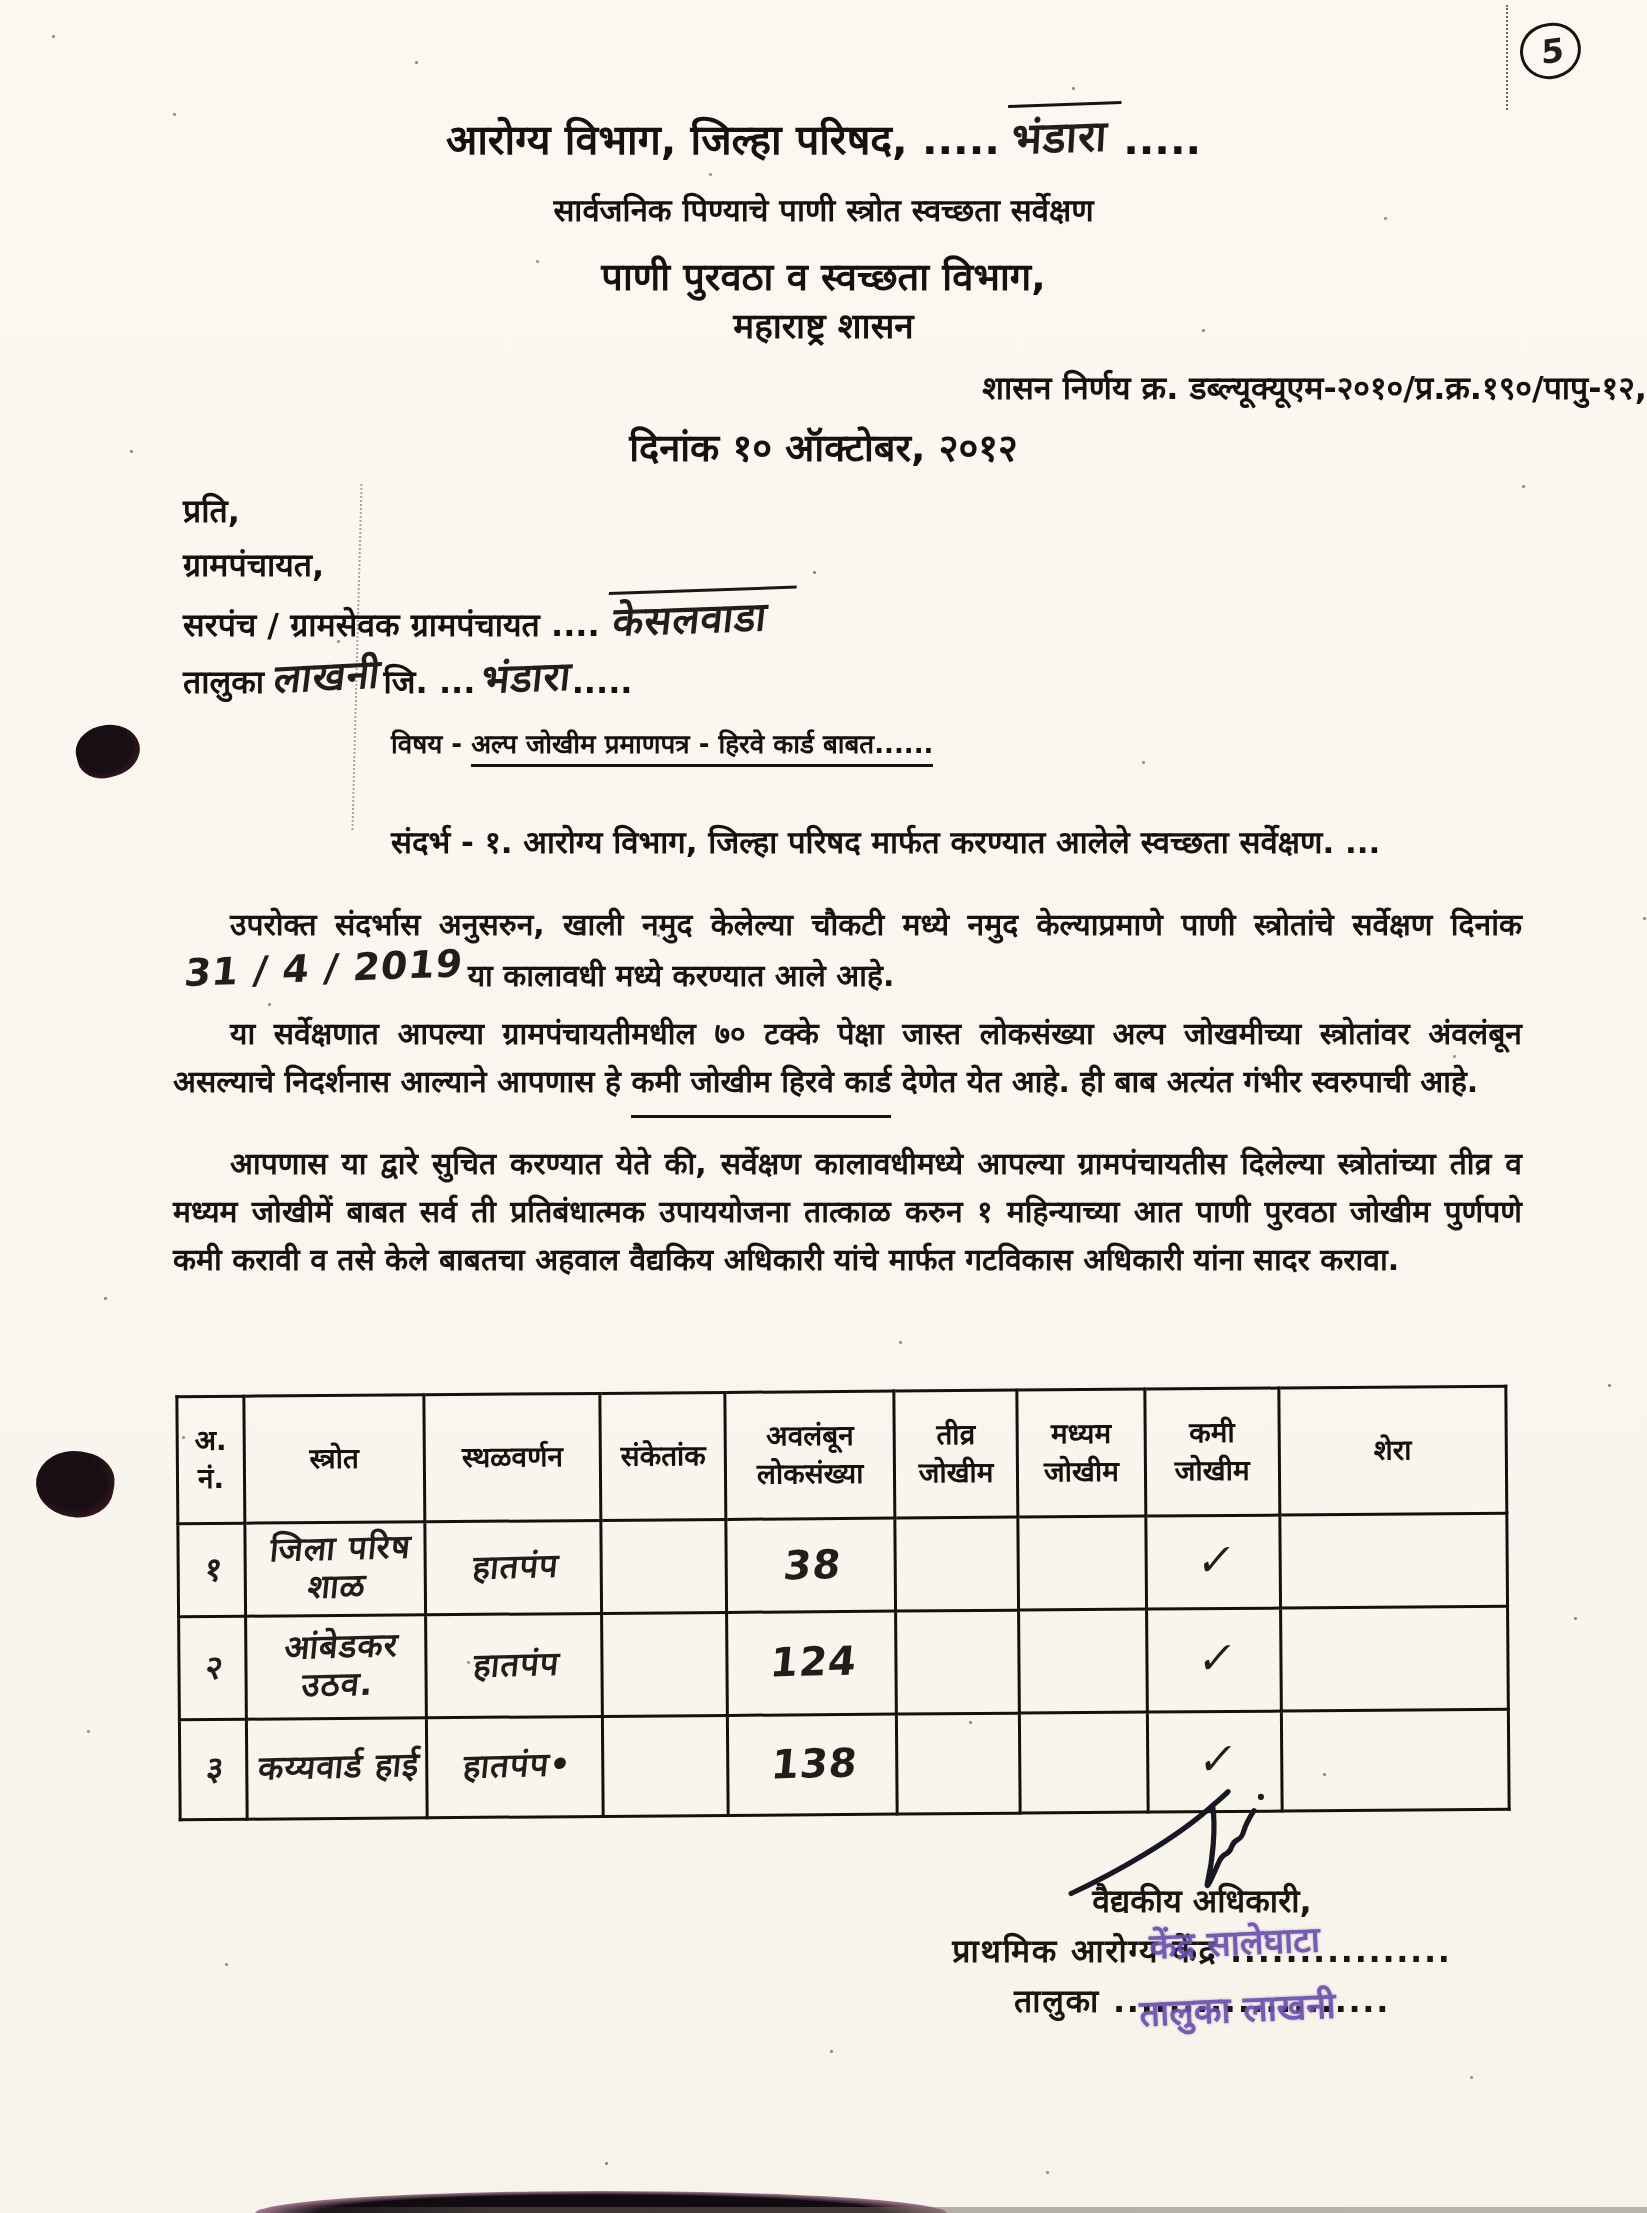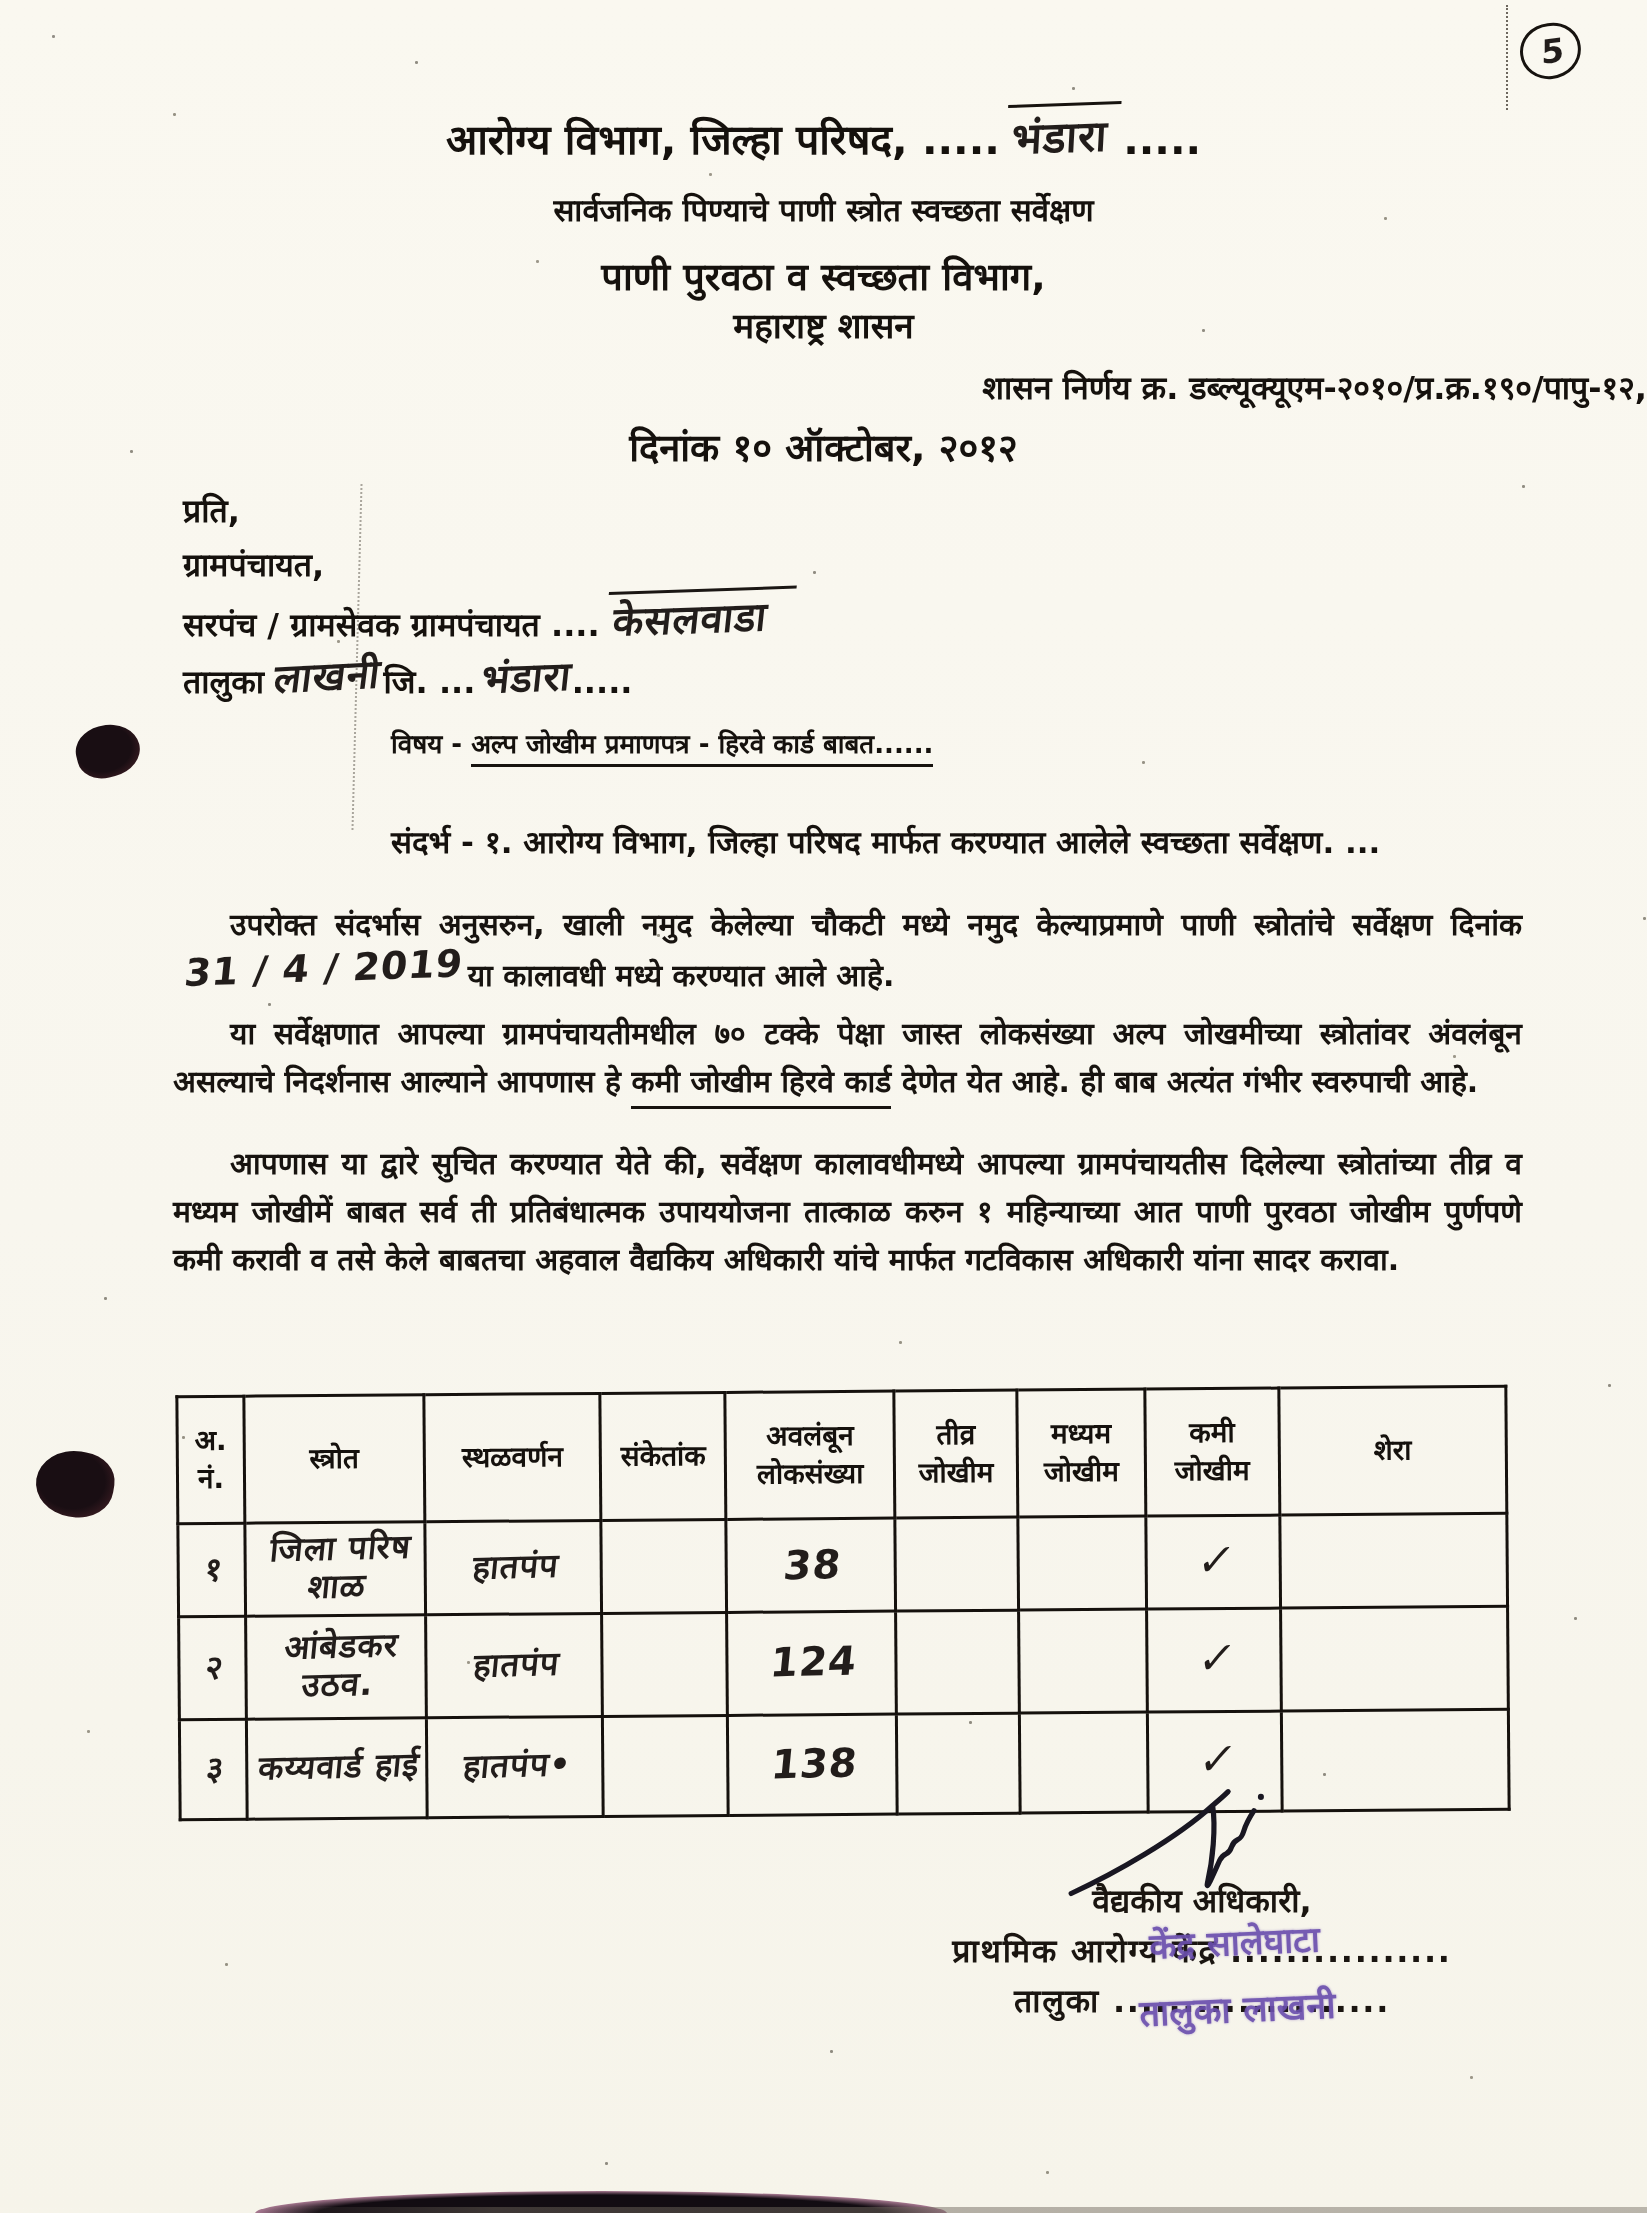--- a/index.html
+++ b/index.html
@@ -64,21 +64,21 @@
   #subject .underl{border-bottom:3.5px solid #17130f;padding-bottom:5.2px;}
   #reference{position:absolute;left:391px;top:820px;font-size:31px;font-weight:700;color:#15110d;}
   
   .para{position:absolute;left:173px;width:1349px;font-size:30px;font-weight:600;
         line-height:48px;color:#17130f;text-align:justify;}
   .para .indent{display:inline-block;width:57px;}
   #para1{top:901px;}
   #para2{top:1010px;}
   #para3{top:1140px;}
   #hw-date{font-size:38px;transform:skewX(-8deg) rotate(-2deg);margin:0 8.6px;}
-  .underl2{border-bottom:3.5px solid #17130f;padding-bottom:7px;font-weight:700;}
+  .underl2{border-bottom:3.5px solid #17130f;padding-bottom:16px;font-weight:700;}
   
   #risk-table{
     position:absolute;left:177px;top:1390px;width:1332px;border-collapse:collapse;
     transform:rotate(-0.45deg);color:#15110d;
   }
   #risk-table th,#risk-table td{
     border:3px solid #15110d;font-weight:700;text-align:center;vertical-align:middle;
     padding:1.7px 3.5px;overflow:visible;
   }
   #risk-table th{font-size:28px;height:121px;line-height:38px;}

